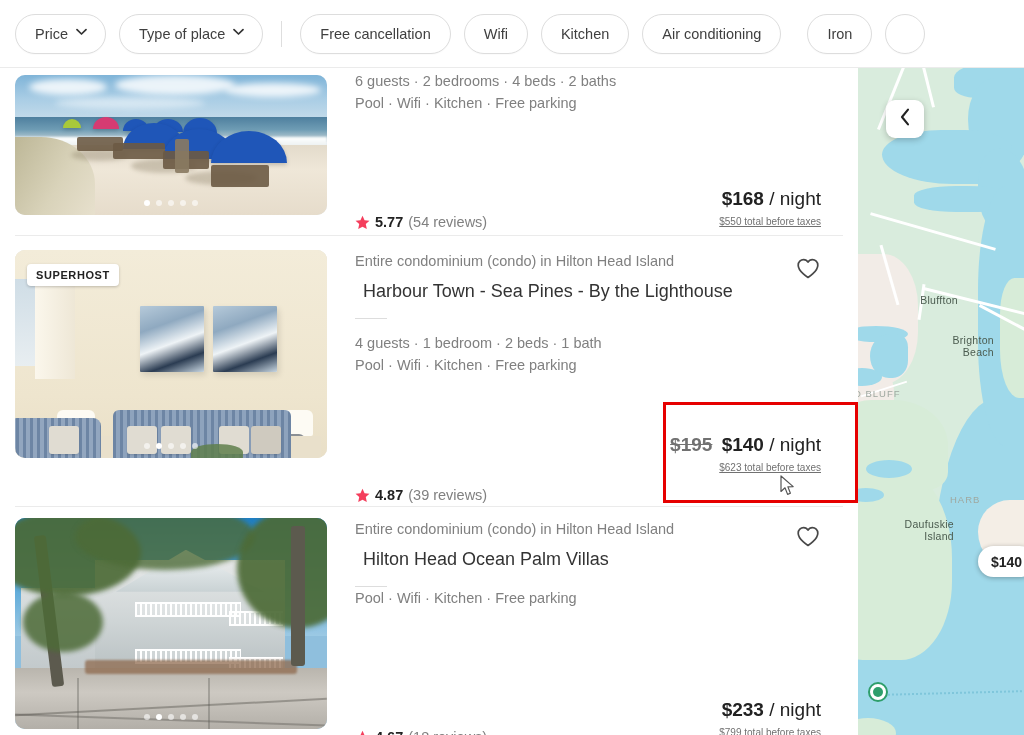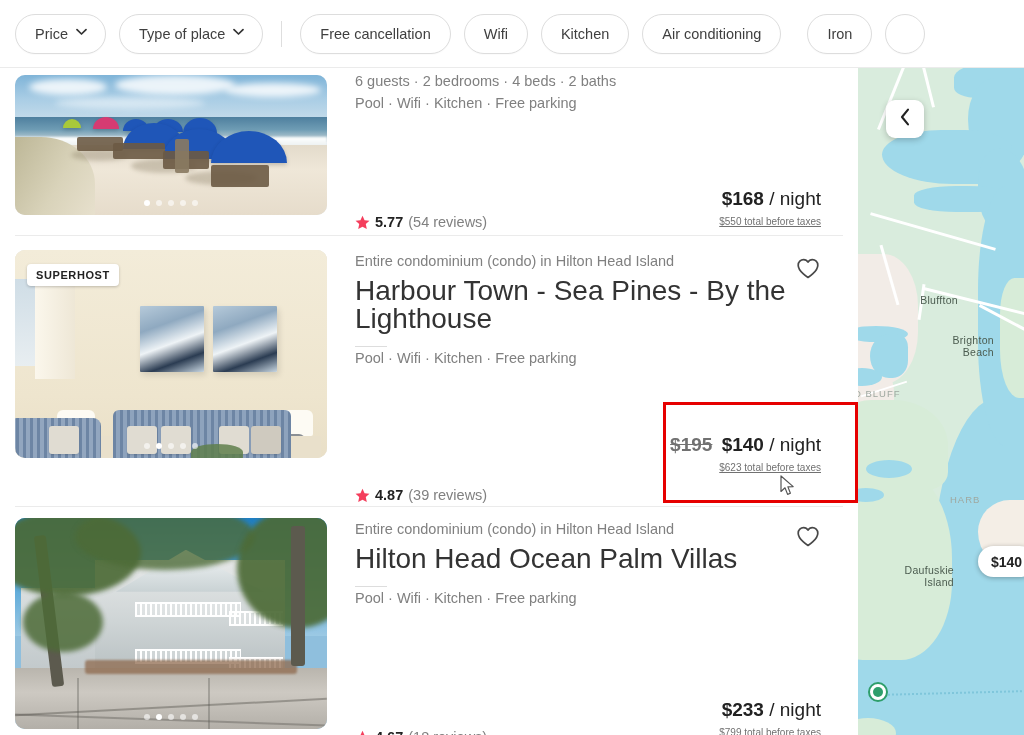--- a/index.html
+++ b/index.html
@@ -238,22 +238,22 @@
     position:relative;
     flex:1 1 auto;
     padding-left:28px;
     padding-right:14px;
   }
   .subtitle {
     font-size:14.5px; color:#808080; line-height:18px;
     padding-top:2px;
   }
   .title {
-    font-size:28px; color:#333333; line-height:28px;
-    margin-top:7px; font-weight:400;
+    font-size:18px; color:#333333; line-height:28px;
+    margin-top:7px; font-weight:400;margin-left:8px;
   }
   .title-rule {
     width:32px; height:1px; background:#dddddd; margin:13px 0 0 0;
   }
   .facts {
     font-size:14.5px; color:#808080; line-height:22px; margin-top:13px;
   }
   .amen {
     font-size:14.5px; color:#808080; line-height:22px;
   }
@@ -513,20 +513,21 @@
           <span class="dot"></span>
           <span class="dot"></span>
           <span class="dot"></span>
         </div>
       </div>
 
       <div class="info">
         <div class="subtitle">Entire condominium (condo) in Hilton Head Island</div>
         <div class="title">Harbour Town - Sea Pines - By the Lighthouse</div>
         <div class="title-rule"></div>
+        <div class="facts">4 guests · 1 bedroom · 2 beds · 1 bath</div>
         <div class="amen">Pool · Wifi · Kitchen · Free parking</div>
 
         <div class="heart">
           <svg width="26" height="26" viewBox="0 0 26 26">
             <path d="M13 22.5 C13 22.5 3.2 16.4 3.2 10.2 C3.2 6.9 5.7 4.6 8.6 4.6 C10.6 4.6 12.2 5.8 13 7.2 C13.8 5.8 15.4 4.6 17.4 4.6 C20.3 4.6 22.8 6.9 22.8 10.2 C22.8 16.4 13 22.5 13 22.5 Z" fill="none" stroke="#484848" stroke-width="1.7" stroke-linejoin="round"></path>
           </svg>
         </div>
 
         <div class="rating" style="bottom:2px;">
           <span class="star">
@@ -673,21 +674,21 @@
     <div class="dashline" style="left:22px; top:624px; width:146px; transform:rotate(-1.5deg);"></div>
 
     <div class="ferrydot" style="left:10px; top:614px;">
       <i></i>
     </div>
 
     <div class="maplabel wide" style="left:36px; top:226px; width:64px;">Bluffton</div>
     <div class="maplabel wide" style="left:58px; top:266px; width:78px;">Brighton<br>Beach</div>
     <div class="maplabel faint" style="left:-4px; top:320px;">D BLUFF</div>
     <div class="maplabel faint" style="left:92px; top:426px;">HARB</div>
-    <div class="maplabel wide" style="left:10px; top:496px; width:86px; color:#4b5b4f;">Daufuskie<br>Island</div>
+    <div class="maplabel wide" style="left:10px; top:450px; width:86px; color:#4b5b4f;">Daufuskie<br>Island</div>
 
     <div class="pricepin" style="left:120px; top:478px;">$140</div>
 
     <div class="mapback">
       <span>
         <svg width="12" height="18" viewBox="0 0 12 18">
             <path d="M9 1.6 L3 9 L9 16.4" fill="none" stroke="#222" stroke-width="2.1" stroke-linecap="round" stroke-linejoin="round"></path>
           </svg>
       </span>
     </div>

